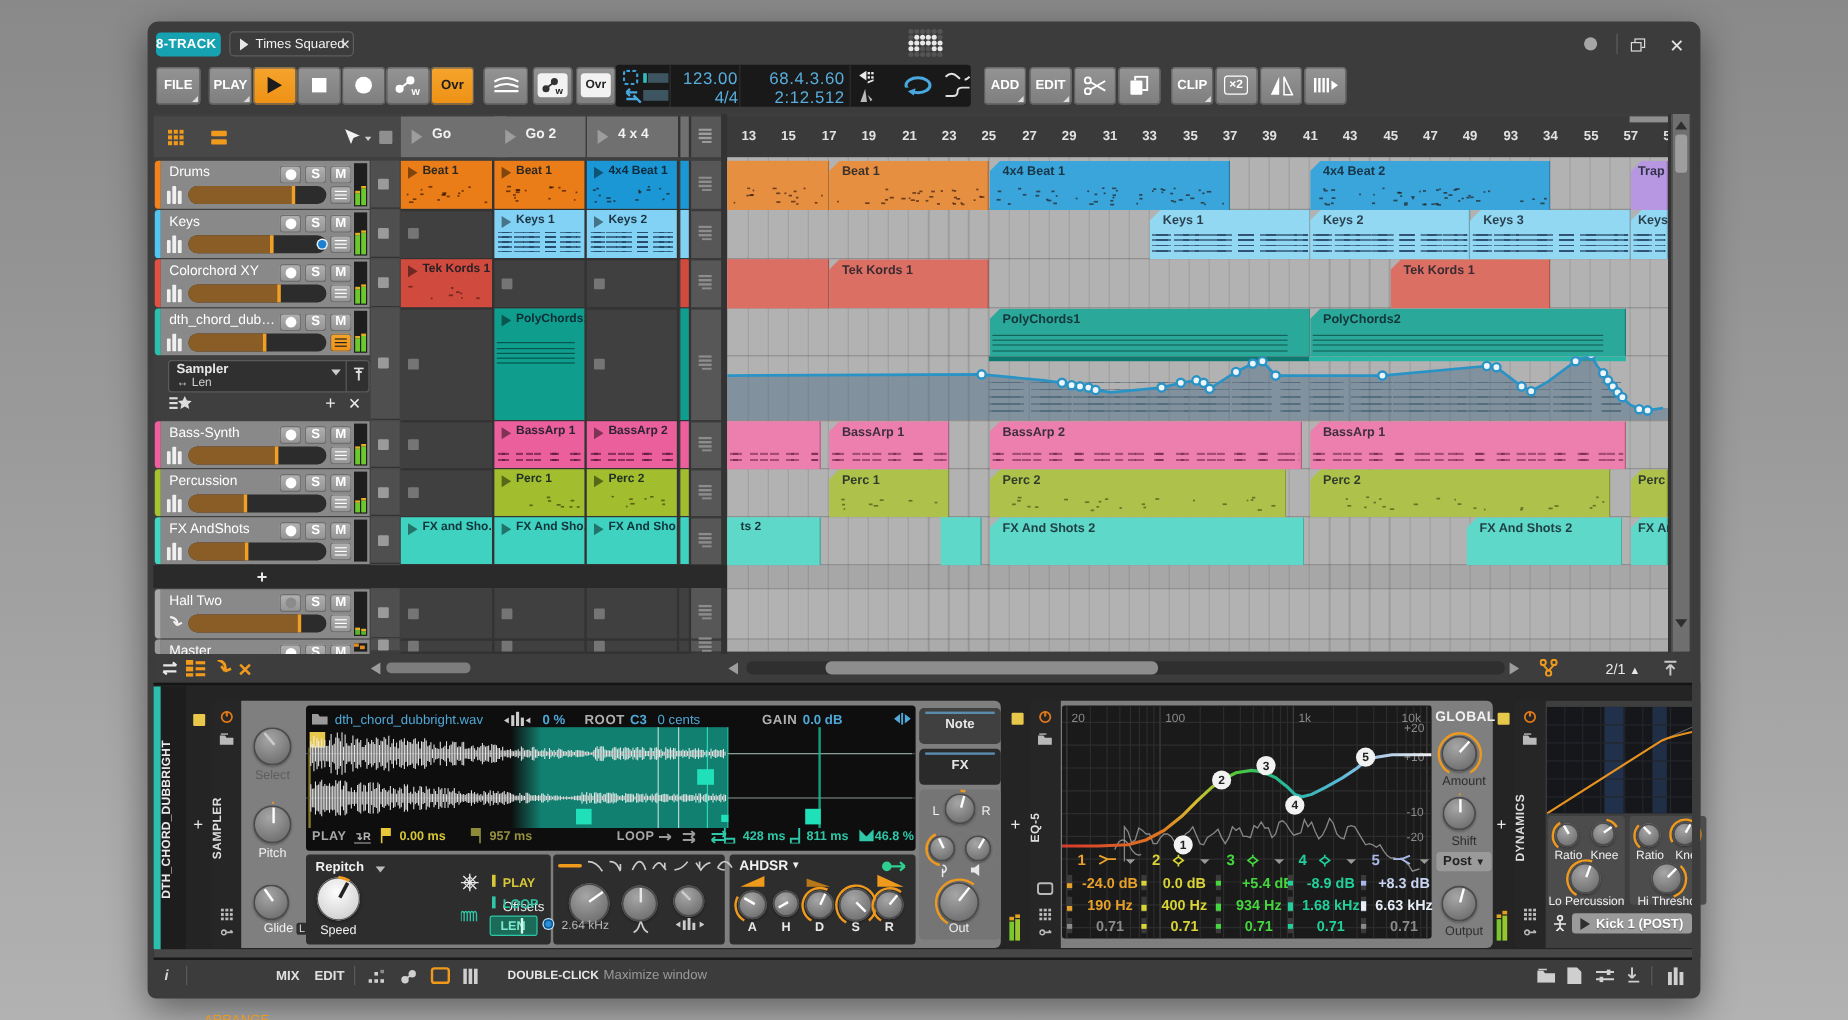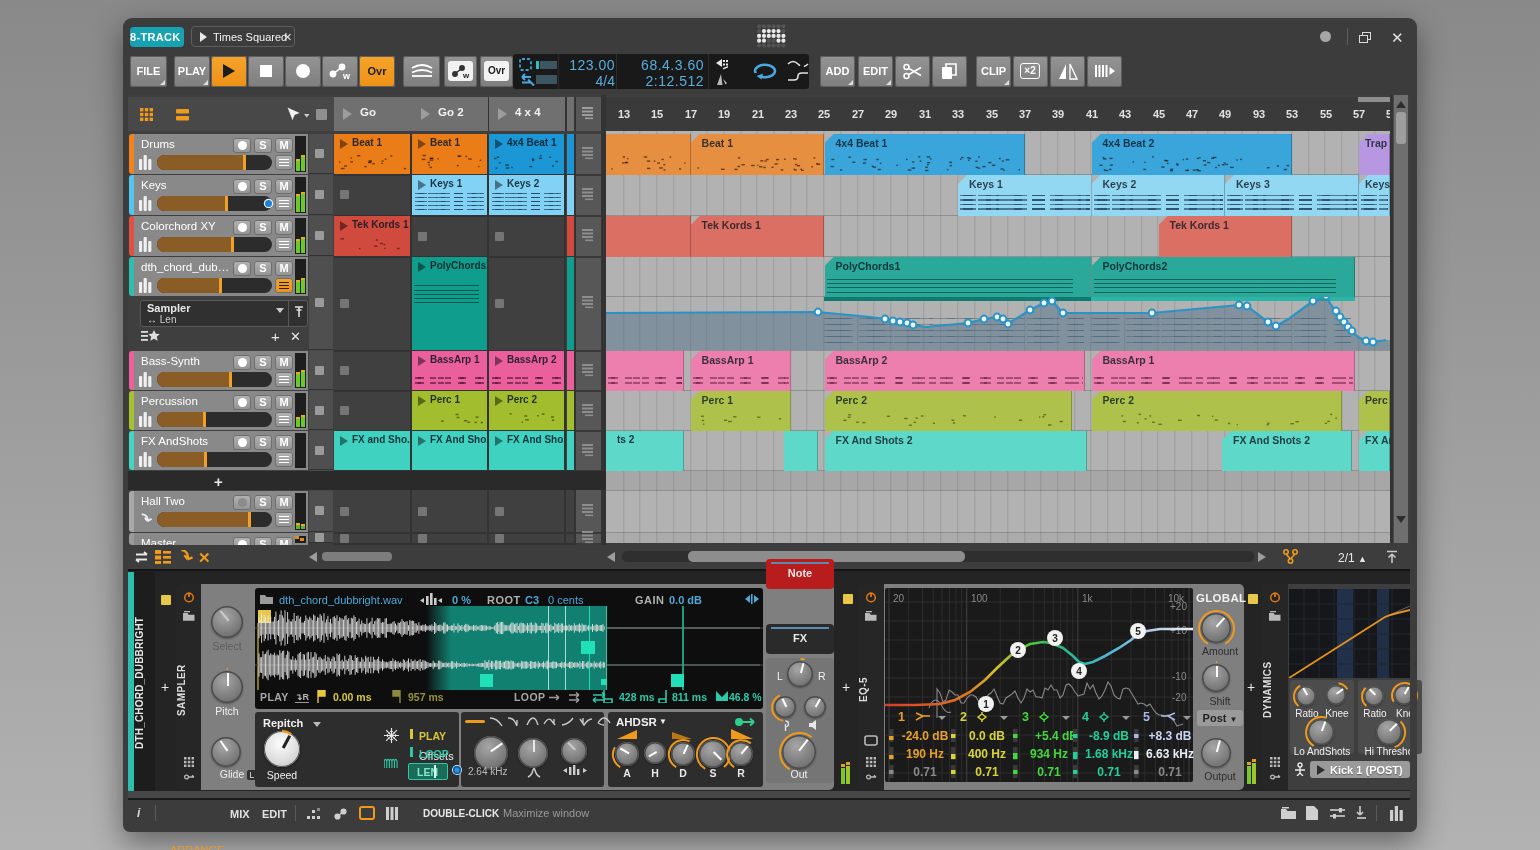--- a/index.html
+++ b/index.html
@@ -255,21 +255,21 @@
 <div class="num" style="left:946px;top:108px">33</div>
 <div class="num" style="left:980px;top:108px">35</div>
 <div class="num" style="left:1013px;top:108px">37</div>
 <div class="num" style="left:1046px;top:108px">39</div>
 <div class="num" style="left:1080px;top:108px">41</div>
 <div class="num" style="left:1113px;top:108px">43</div>
 <div class="num" style="left:1147px;top:108px">45</div>
 <div class="num" style="left:1180px;top:108px">47</div>
 <div class="num" style="left:1213px;top:108px">49</div>
 <div class="num" style="left:1247px;top:108px">93</div>
-<div class="num" style="left:1280px;top:108px">53</div>
+<div class="num" style="left:1280px;top:108px">34</div>
 <div class="num" style="left:1314px;top:108px">55</div>
 <div class="num" style="left:1347px;top:108px">57</div>
 <div class="num" style="left:1383px;top:108px;width:12px;overflow:hidden">5</div>
 <div class="a" style="left:1435px;top:99px;width:0px;height:6px;background:#9a9a9a"></div>
 <div class="a" style="left:1358px;top:97px;width:37px;height:5px;background:#8f8f8f"></div>
 <div class="a" style="left:129px;top:134px;width:5px;height:40px;background:#f1821d;border-radius:3px 0 0 3px"></div>
 <div class="a" style="left:134px;top:134px;width:174px;height:40px;background:#898989"></div>
 <div class="a" style="left:141px;top:138px;color:#fff;font-size:11.5px;max-width:90px;white-space:nowrap;overflow:hidden;text-overflow:ellipsis">Drums</div>
 <div class="sm" style="left:233px;top:138px">
     <span class="a" style="left:4.5px;top:3px;width:9px;height:9px;border-radius:50%;background:#fff"></span>
@@ -1438,21 +1438,21 @@
     <path d="M11.2 33.8 A16.5 16.5 0 1 1 30.1 32.1" fill="none" stroke="#ef9a1d" stroke-width="2"></path>
   </svg>
 <div class="lab" style="left:703px;top:767px;width:20px;color:#e8e8e8;font-weight:bold;font-size:10.5px">S</div>
 <div class="knb" style="left:729px;top:742px;width:24px;height:24px">
     <span class="ptr" style="transform:rotate(40deg);background:#fff"></span>
   </div>
 <svg class="a" style="left:723.5px;top:736.5px" width="35.0" height="35.0">
     <path d="M10.2 30.1 A14.5 14.5 0 1 1 26.8 6.4" fill="none" stroke="#ef9a1d" stroke-width="2"></path>
   </svg>
 <div class="lab" style="left:731px;top:767px;width:20px;color:#e8e8e8;font-weight:bold;font-size:10.5px">R</div>
-<div class="a" style="left:766px;top:559px;width:68px;height:30px;background:#b91c1c;border-radius:4px">
+<div class="a" style="left:766px;top:590px;width:68px;height:30px;background:#404040;border-radius:4px">
     <div class="a" style="left:5px;top:3px;width:58px;height:1.5px;background:#5a8cb0"></div>
     <div class="a" style="left:0;top:8px;width:68px;text-align:center;color:#e8e8e8;font-size:11px;font-weight:bold">Note</div>
   </div>
 <div class="a" style="left:766px;top:624px;width:68px;height:30px;background:#2a2a2a;border-radius:4px">
     <div class="a" style="left:5px;top:3px;width:58px;height:1.5px;background:#5a8cb0"></div>
     <div class="a" style="left:0;top:8px;width:68px;text-align:center;color:#e8e8e8;font-size:11px;font-weight:bold">FX</div>
   </div>
 <div class="a" style="left:766px;top:658px;width:68px;height:125px;background:#757575;border-radius:4px"></div>
 <div class="a" style="left:777px;top:670px;color:#f0f0f0;font-size:10.5px">L</div>
 <div class="a" style="left:818px;top:670px;color:#f0f0f0;font-size:10.5px">R</div>
@@ -1805,21 +1805,21 @@
     <path d="M17.7 3.2 A12.5 12.5 0 0 1 26.3 9.2" fill="none" stroke="#ef9a1d" stroke-width="2"></path>
   </svg>
 <div class="wlab" style="left:1291px;top:708px;width:32px;font-size:10px;color:#f0f0f0">Ratio</div>
 <div class="wlab" style="left:1321px;top:708px;width:32px;font-size:10px;color:#f0f0f0">Knee</div>
 <div class="knb" style="left:1308px;top:719px;width:26px;height:26px">
     <span class="ptr" style="transform:rotate(20deg);background:#fff"></span>
   </div>
 <svg class="a" style="left:1302.5px;top:713.5px" width="37.0" height="37.0">
     <path d="M10.8 31.9 A15.5 15.5 0 0 1 23.8 3.9" fill="none" stroke="#ef9a1d" stroke-width="2"></path>
   </svg>
-<div class="wlab" style="left:1288px;top:746px;width:68px;font-size:10px;color:#f0f0f0">Lo AndShots</div>
+<div class="wlab" style="left:1288px;top:746px;width:68px;font-size:10px;color:#f0f0f0">Lo Percussion</div>
 <div class="knb" style="left:1364px;top:686px;width:20px;height:20px">
     <span class="ptr" style="transform:rotate(-45deg);background:#fff"></span>
   </div>
 <svg class="a" style="left:1358.5px;top:680.5px" width="31.0" height="31.0">
     <path d="M7.5 25.1 A12.5 12.5 0 0 1 6.7 6.7" fill="none" stroke="#ef9a1d" stroke-width="2"></path>
   </svg>
 <div class="knb" style="left:1394px;top:685px;width:20px;height:20px">
     <span class="ptr" style="transform:rotate(30deg);background:#fff"></span>
   </div>
 <svg class="a" style="left:1388.5px;top:679.5px" width="31.0" height="31.0">

